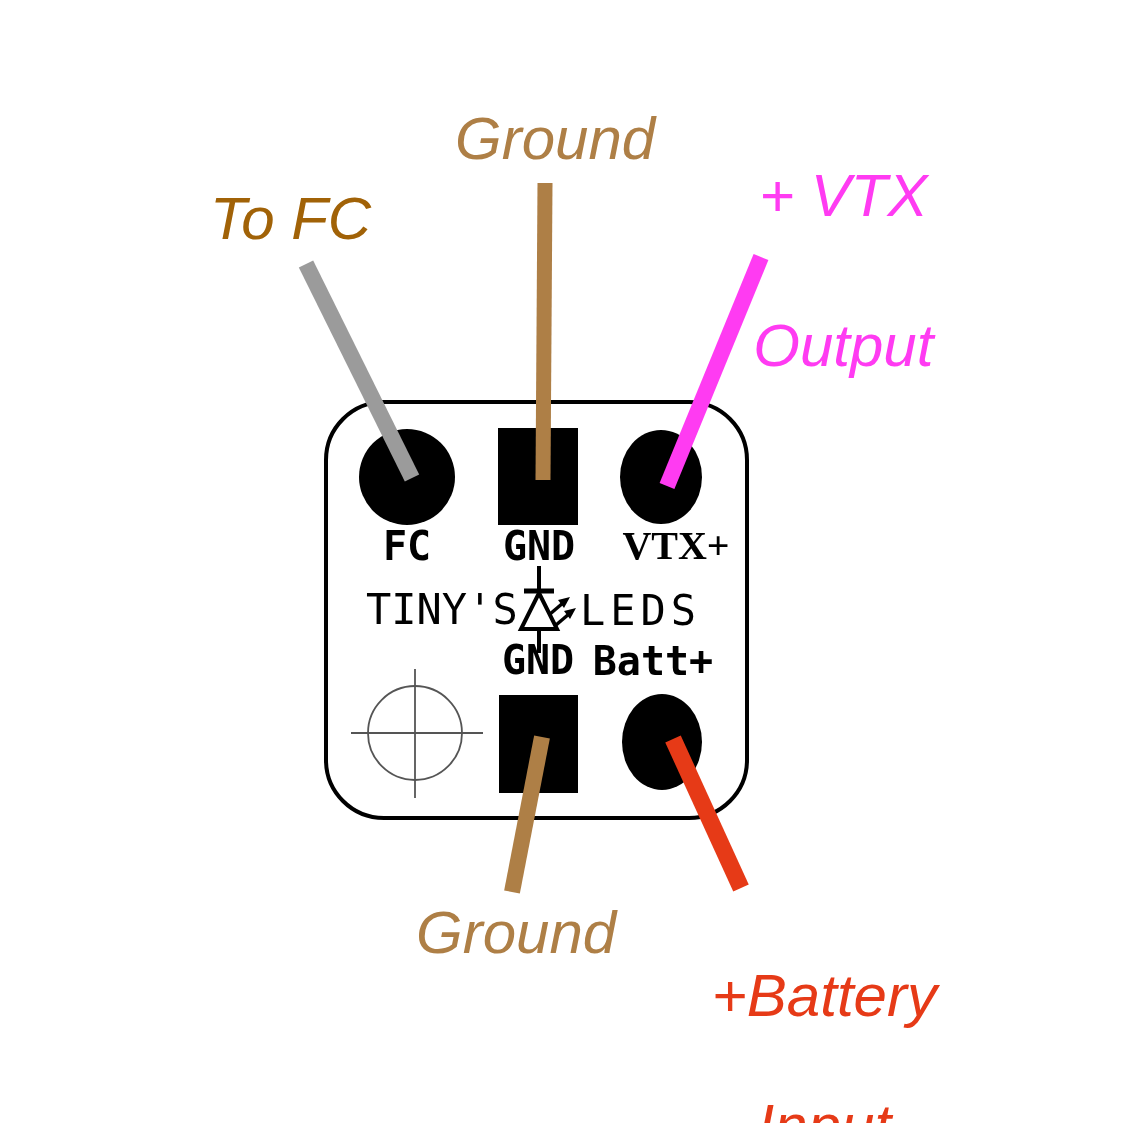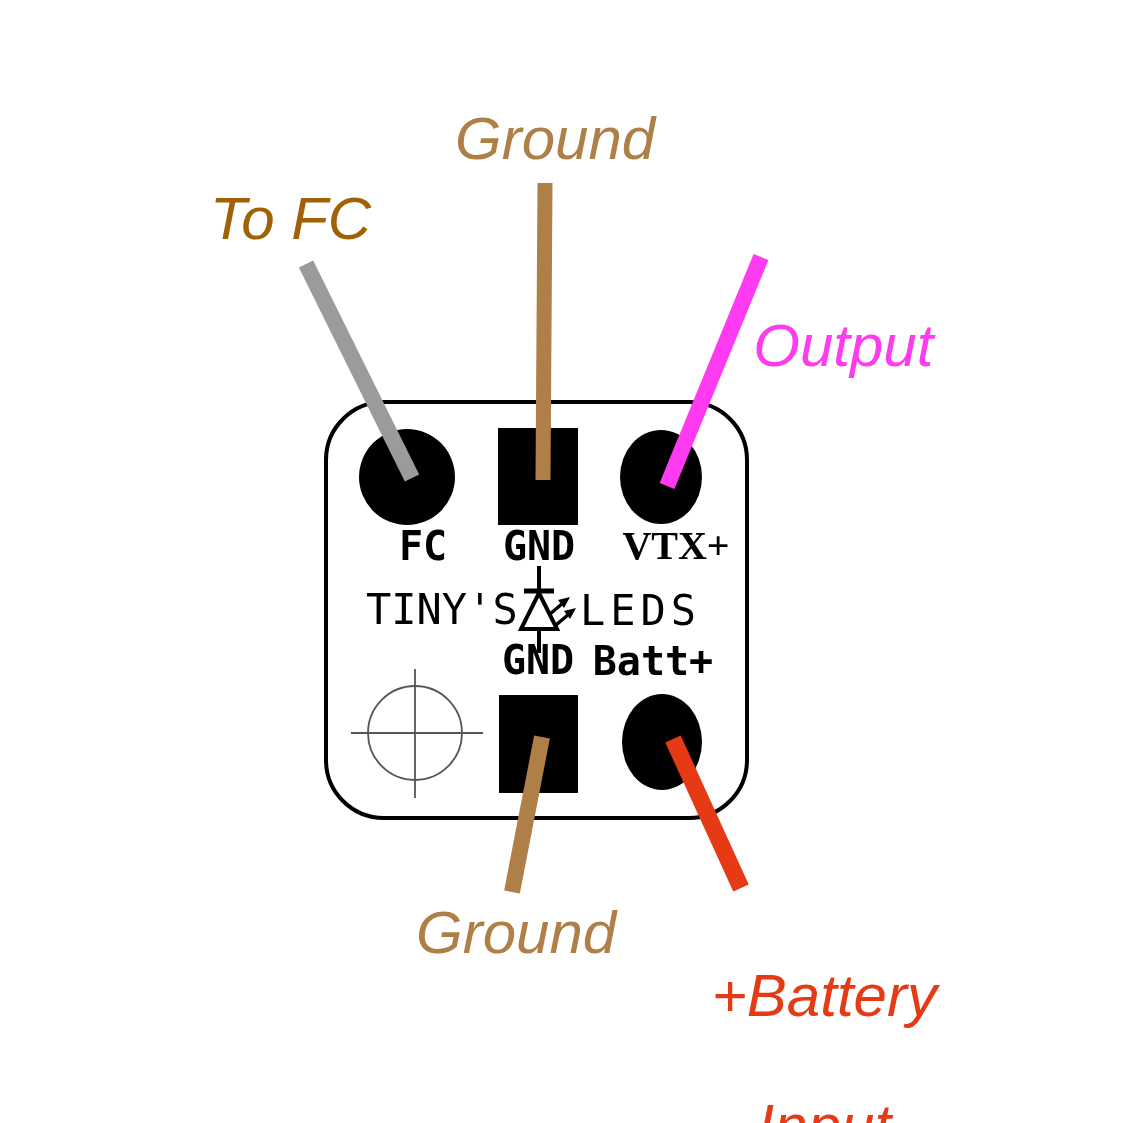--- a/index.html
+++ b/index.html
@@ -90,32 +90,32 @@
     <line x1="761" y1="257" x2="667" y2="486" stroke-width="16" stroke="#FF3BF2"></line>
     <line x1="542" y1="737" x2="512" y2="892" stroke-width="16" stroke="#AE7F46"></line>
     <line x1="673" y1="739" x2="741" y2="888" stroke-width="17" stroke="#E63A17"></line>
   </svg>
 
   <div class="abs wire-label c-gray" style="left:210px; top:189px;">To FC</div>
 
   <div class="abs wire-label c-brown" style="left:455px; top:109px;">Ground</div>
 
   <div class="abs wire-label c-magenta centered two-line" style="left:810px; top:83px;">
-    <br>
+    <span>+ VTX</span><br>
     <span>Output</span>
   </div>
 
   <div class="abs wire-label c-brown" style="left:416px; top:903px;">Ground</div>
 
   <div class="abs wire-label c-red centered two-line-batt" style="left:791px; top:898px;">
     <span>+Battery</span><br>
     <span>Input</span>
   </div>
 
-  <div class="abs silk" style="left:423px; top:526px;">FC</div>
+  <div class="abs silk" style="left:407px; top:526px;">FC</div>
   <div class="abs silk" style="left:539px; top:526px;">GND</div>
   <div class="abs silk" style="left:676px; top:526px;font-family:Liberation Serif, serif;">VTX+</div>
   <div class="abs silk" style="left:538px; top:640px;">GND</div>
   <div class="abs silk" style="left:653px; top:641px;">Batt+</div>
 
   <div class="abs brand" style="left:366px; top:589px;">TINY'S</div>
   <div class="abs brand spaced" style="left:580px; top:590px;">LEDS</div>
 
 </div>
 

